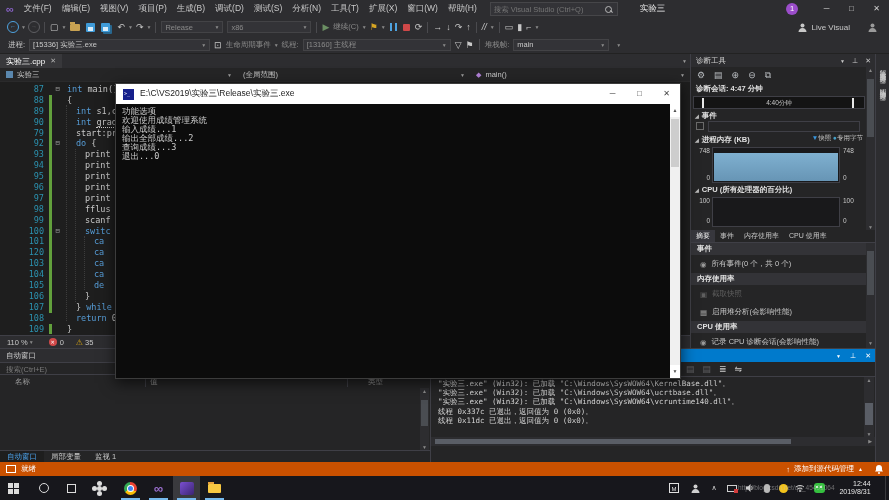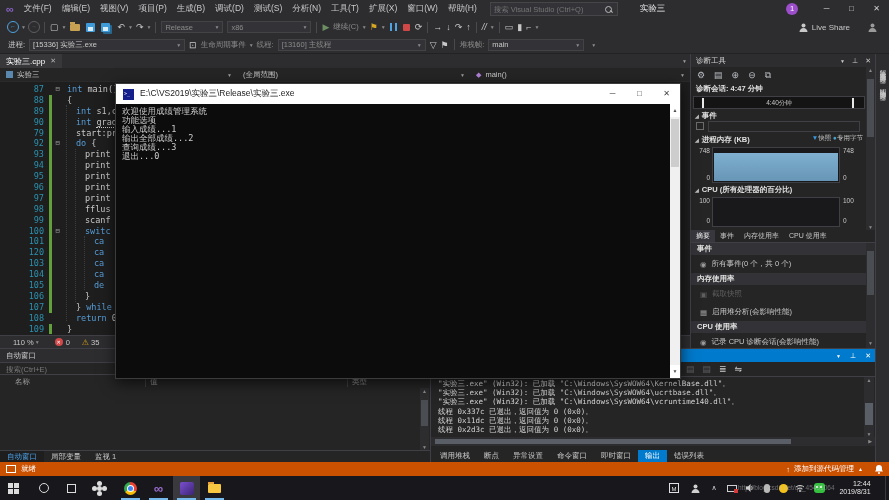--- a/index.html
+++ b/index.html
@@ -247,32 +247,32 @@
     <span class="sep"></span>
     <span class="ti dim">▭</span>
     <span class="ti">▮</span>
     <span class="ti dim">⌐</span>
     <span class="dd">▼</span>
     <div class="tb-right" style="margin-right:10px">
       <svg class="persvg" width="9" height="9" viewBox="0 0 9 9">
           <circle cx="4.5" cy="2.5" r="2" fill="#c8c8c8"></circle>
           <path d="M0.5 9c0-2.2 1.8-4 4-4s4 1.8 4 4z" fill="#c8c8c8"></path>
         </svg>
-      <span class="lbl" style="font-size:8px">Live Share</span>
+      <span class="lbl" style="font-size:8px">Live Visual</span>
       <span style="width:14px"></span>
       <svg class="persvg" width="9" height="9" viewBox="0 0 9 9">
           <circle cx="4.5" cy="2.5" r="2" fill="#9a9a9a"></circle>
           <path d="M0.5 9c0-2.2 1.8-4 4-4s4 1.8 4 4z" fill="#9a9a9a"></path>
         </svg>
     </div>
   </div>
 
   <div class="debugbar">
     <span class="lbl">进程:</span>
-    <div class="combo lit" style="width:156px">
+    <div class="combo lit" style="width:181px">
       <span class="cv">[15336] 实验三.exe</span>
         <span class="ca">▼</span>
     </div>
     <span class="ti dim">⊡</span>
     <span class="lbl dim">生命周期事件</span>
       <span class="dd">▼</span>
     <span class="lbl dim">线程:</span>
     <div class="combo" style="width:148px">
       <span class="cv">[13160] 主线程</span>
         <span class="ca">▼</span>
@@ -452,36 +452,36 @@
             <span class="cbar on"></span>
             <span class="cfold"></span>
             <span class="ctext" style="padding-left: 4px;"><span class="tk-p">}</span></span>
           </div>
         </div>
       <div class="guide" style="left:66px;top:24px;height:216px"></div>
       <div class="guide" style="left:75px;top:68px;height:153px"></div>
       <div class="guide" style="left:84px;top:155px;height:54px"></div>
     </div>
     <div class="zoombar">
-      <span style="margin-left:13px">110 %</span>
+      <span style="margin-left:7px">110 %</span>
       <span class="dd">▼</span>
       <span class="erricon">✕</span>
       <span>0</span>
       <span class="warnicon">⚠</span>
       <span>35</span>
     </div>
   </div>
 
   <div class="abs watch">
     <div class="w-title">自动窗口</div>
     <div class="w-search">搜索(Ctrl+E)</div>
     <div class="w-cols">
       <span class="w-col" style="left:15px">名称</span>
       <span class="w-col" style="left:150px">值</span>
-      <span class="w-col" style="left:352px">类型</span>
+      <span class="w-col" style="left:368px">类型</span>
       <span class="w-colsep" style="left:145px"></span>
       <span class="w-colsep" style="left:347px"></span>
     </div>
     <div class="w-scroll">
       <span class="sarrow" style="top:0">▲</span>
       <div class="w-thumb"></div>
       <span class="sarrow" style="bottom:0">▼</span>
     </div>
     <div class="w-tabs" id="watch-tabs">
         <span class="ptab act-txt">自动窗口</span>
@@ -496,39 +496,30 @@
       <span style="font-size:5px">▼</span>
       <span>⊥</span>
       <span>✕</span>
     </div>
     <div class="o-toolbar">
       <span class="dim">▤</span>
       <span class="dim">▤</span>
       <span style="color:#cfcfcf">≣</span>
       <span style="color:#cfcfcf">⇋</span>
     </div>
-    <div class="o-body" id="output-lines"><div>"实验三.exe" (Win32): 已加载 "C:\Windows\SysWOW64\KernelBase.dll"。</div><div>"实验三.exe" (Win32): 已加载 "C:\Windows\SysWOW64\ucrtbase.dll"。</div><div>"实验三.exe" (Win32): 已加载 "C:\Windows\SysWOW64\vcruntime140.dll"。</div><div>线程 0x337c 已退出，返回值为 0 (0x0)。</div><div>线程 0x11dc 已退出，返回值为 0 (0x0)。</div><div>线程 0x2d3c 已退出，返回值为 0 (0x0)。</div></div>
+    <div class="o-body" id="output-lines"><div>"实验三.exe" (Win32): 已加载 "C:\Windows\SysWOW64\KernelBase.dll"。</div><div>"实验三.exe" (Win32): 已加载 "C:\Windows\SysWOW64\ucrtbase.dll"。</div><div>"实验三.exe" (Win32): 已加载 "C:\Windows\SysWOW64\vcruntime140.dll"。</div><div>线程 0x337c 已退出，返回值为 0 (0x0)。</div><div>线程 0x11dc 已退出，返回值为 0 (0x0)。</div></div>
     <div class="o-vscroll">
       <span class="sarrow" style="top:0;width:10px">▲</span>
       <div class="o-vthumb"></div>
       <span class="sarrow" style="bottom:0;width:10px">▼</span>
     </div>
     <div class="o-hscroll">
       <div class="o-hthumb"></div>
       <span class="o-harrow">▶</span>
     </div>
-    <div class="o-tabs" id="output-tabs">
-        <span class="ptab">调用堆栈</span>
-        <span class="ptab">断点</span>
-        <span class="ptab">异常设置</span>
-        <span class="ptab">命令窗口</span>
-        <span class="ptab">即时窗口</span>
-        <span class="ptab act-bg">输出</span>
-        <span class="ptab">错误列表</span>
-      </div>
   </div>
 
   <div class="abs diag">
     <div class="d-title">诊断工具</div>
     <div class="d-ticons">
       <span style="font-size:5px">▼</span>
       <span>⊥</span>
       <span>✕</span>
     </div>
     <div class="d-toolbar">
@@ -611,21 +602,21 @@
   <div class="abs console">
     <div class="ctitle">
       <span class="cicon"></span>
       <span>E:\C\VS2019\实验三\Release\实验三.exe</span>
       <div class="cbtns">
         <span class="cbtn">─</span>
         <span class="cbtn">□</span>
         <span class="cbtn">✕</span>
       </div>
     </div>
-    <div class="cbody" id="console-lines"><div>欢迎使用成绩管理系统</div><div>功能选项</div><div>输入成绩...1</div><div>输出全部成绩...2</div><div>查询成绩...3</div><div>退出...0</div></div>
+    <div class="cbody" id="console-lines"><div>功能选项</div><div>欢迎使用成绩管理系统</div><div>输入成绩...1</div><div>输出全部成绩...2</div><div>查询成绩...3</div><div>退出...0</div></div>
     <div class="cscroll">
       <span class="cs-btn" style="top:0">▲</span>
       <div class="cs-thumb"></div>
       <span class="cs-btn" style="bottom:0">▼</span>
     </div>
   </div>
 
   <div class="abs statusbar">
     <span class="sb-icon"></span>
     <span>就绪</span>

